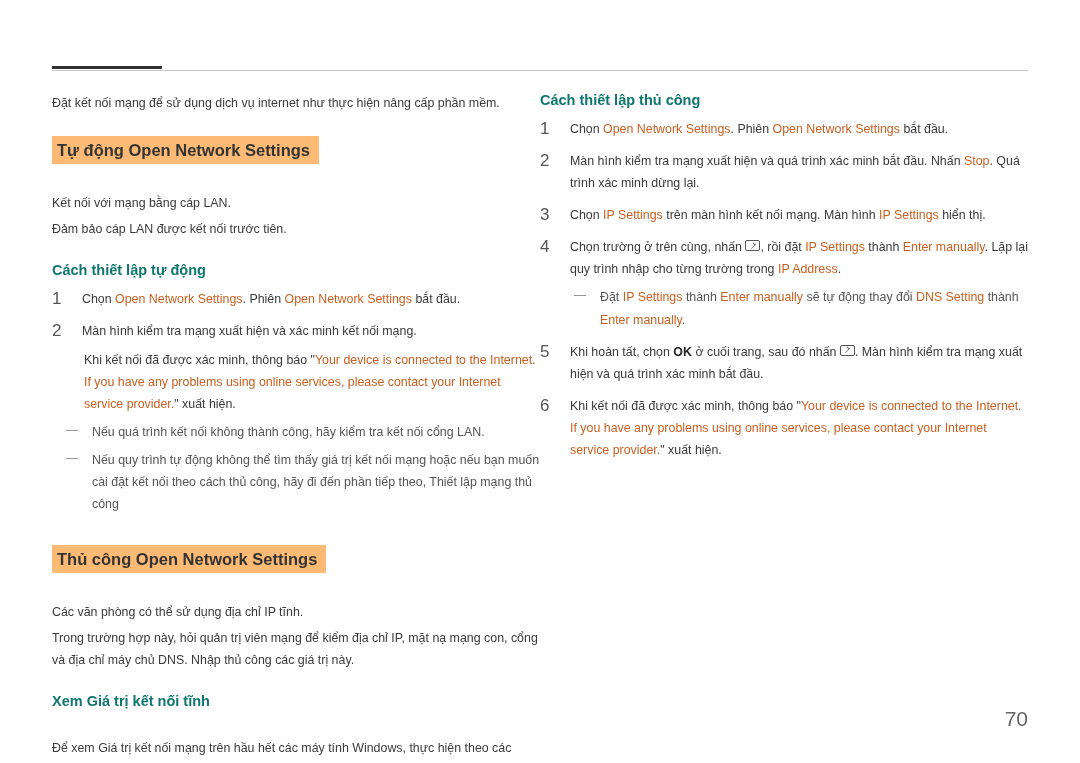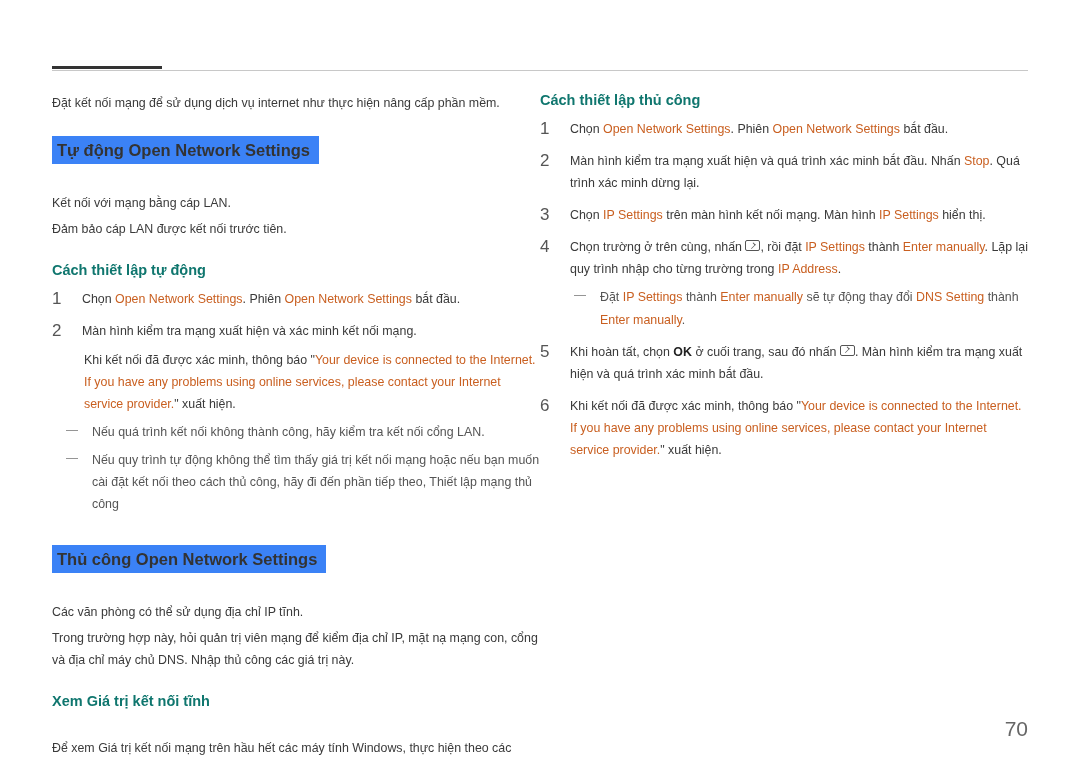--- a/index.html
+++ b/index.html
@@ -40,21 +40,21 @@
     font-size: 12.4px;
     line-height: 1.78;
     color: #3a3a3a;
   }
   p { margin-bottom: 4px; }
   .hilite-title {
     display: inline-block;
     font-size: 16.5px;
     font-weight: 600;
     color: #333;
-    background: #3b82f6;
+    background: #fdba74;
     padding: 5px 9px 5px 5px;
     line-height: 1.1;
   }
   .block-gap-s { margin-top: 28px; }
   .block-gap-m { margin-top: 22px; }
   .block-gap-l { margin-top: 30px; }
   .sub-title {
     font-size: 14.5px;
     font-weight: 600;
     color: #0f766e;
@@ -111,21 +111,21 @@
     content: "";
     position: absolute;
     left: 50%; top: 50%;
     width: 5px; height: 5px;
     border: 1.2px solid #555;
     border-left: none; border-bottom: none;
     transform: translate(-60%,-55%) rotate(45deg) scale(0.55,1);
   }
   .page-number {
     position: absolute;
-    bottom: 22px;
+    bottom: 32px;
     right: 52px;
     font-size: 21px;
     color: #666;
   }
 </style>
 </head>
 <body>
 
 <div class="top-dash"></div>
 <div class="top-rule"></div>

